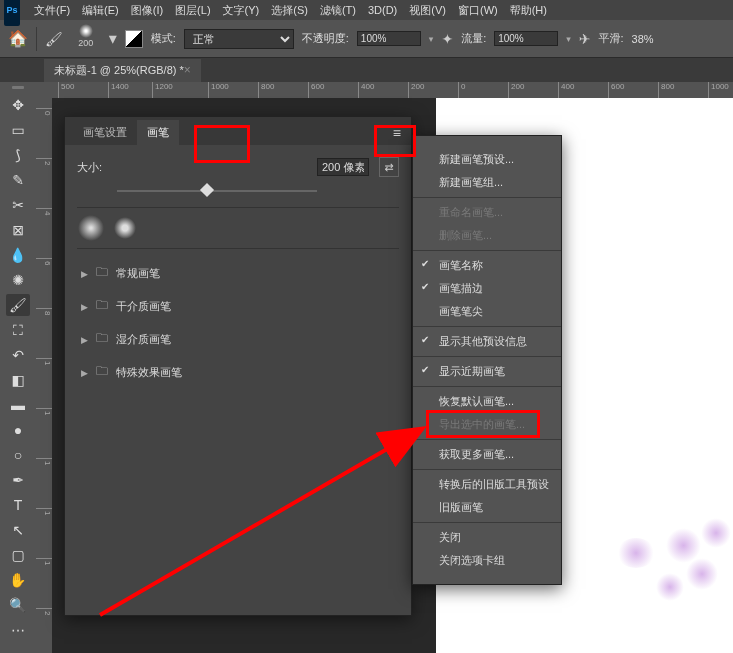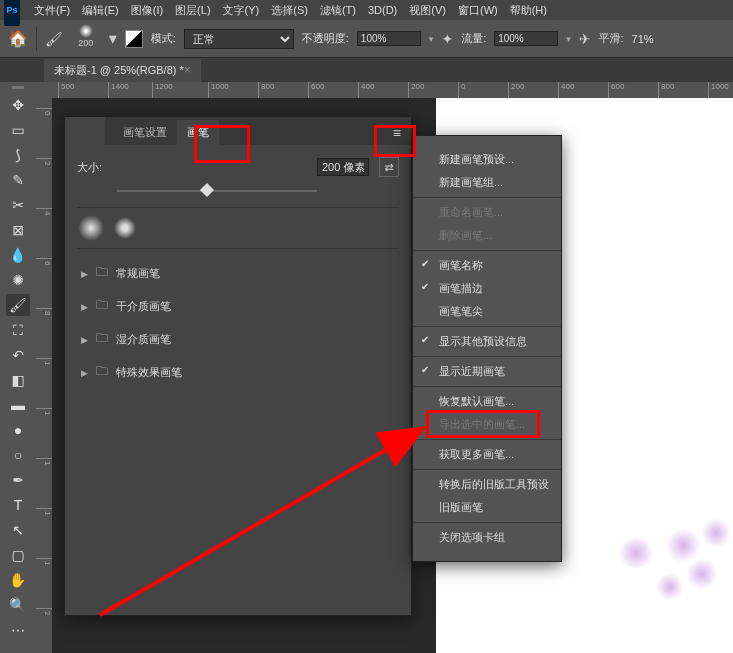--- a/index.html
+++ b/index.html
@@ -29,21 +29,21 @@
 .canvas-area { flex: 1; position: relative; background: #282828; }
 .ruler-h { position: absolute; top: 0; left: 16px; right: 0; height: 16px; background: #535353; display: flex; color: #aaa; font-size: 8px; overflow: hidden; }
 .ruler-h .tick { position: absolute; top: 0; border-left: 1px solid #888; padding-left: 2px; height: 16px; }
 .ruler-v { position: absolute; top: 16px; left: 0; bottom: 0; width: 16px; background: #535353; color: #aaa; font-size: 8px; }
 .ruler-v .tick { position: absolute; left: 0; border-top: 1px solid #888; width: 16px; writing-mode: vertical-rl; padding-top: 2px; }
 .ruler-corner { position: absolute; top: 0; left: 0; width: 16px; height: 16px; background: #535353; }
 .document { position: absolute; top: 16px; left: 400px; width: 330px; height: 560px; background: #fff; }
 .document .smudge { position: absolute; right: 30px; bottom: 60px; width: 120px; height: 80px; }
 .document .blob { position: absolute; border-radius: 50%; background: radial-gradient(circle, rgba(190,130,220,0.6), transparent 70%); }
 .panel { position: absolute; top: 116px; left: 64px; width: 348px; height: 500px; background: #444444; border: 1px solid #222; box-shadow: 0 4px 16px rgba(0,0,0,0.5); }
-.panel-tabs { display: flex; background: #383838; height: 28px; align-items: flex-end; padding-left: 8px; position: relative; margin-left: 40px; }
+.panel-tabs { display: flex; background: #383838; height: 28px; align-items: flex-end; padding-left: 8px; position: relative; }
 .panel-tab { padding: 5px 10px; font-size: 11px; color: #bbb; cursor: pointer; }
 .panel-tab.active { background: #444444; color: #eee; }
 .panel-menu-btn { position: absolute; right: 6px; top: 6px; color: #ccc; font-size: 14px; cursor: pointer; padding: 2px 4px; }
 .panel-body { padding: 12px; color: #ddd; font-size: 11px; }
 .size-row { display: flex; align-items: center; gap: 10px; margin-bottom: 8px; }
 .size-row input { background: #333; border: 1px solid #222; color: #ddd; font-size: 11px; padding: 2px 4px; width: 52px; }
 .size-slider { position: relative; height: 12px; margin-bottom: 10px; margin-left: 40px; width: 200px; }
 .size-slider .track { position: absolute; top: 5px; left: 0; right: 0; height: 2px; background: #666; }
 .size-slider .thumb { position: absolute; top: 0; left: 85px; width: 10px; height: 10px; background: #ddd; transform: rotate(45deg); }
 .flip-icon { color: #ccc; width: 20px; height: 20px; border: 1px solid #666; display: flex; align-items: center; justify-content: center; }
@@ -96,21 +96,21 @@
   <select><option>正常</option></select>
   <span class="label">不透明度:</span>
   <input class="pct-input" value="100%" style="">
   <span style="color:#aaa;font-size:9px">▾</span>
   <span class="icon-btn">✦</span>
   <span class="label">流量:</span>
   <input class="pct-input" value="100%" style="">
   <span style="color:#aaa;font-size:9px">▾</span>
   <span class="icon-btn">✈</span>
   <span class="label">平滑:</span>
-  <span class="label">71%</span>
+  <span class="label">38%</span>
 </div>
 
 <div class="tabbar">
   <div class="doc-tab">
     <span>未标题-1 @ 25%(RGB/8) *</span>
     <span class="close">×</span>
   </div>
 </div>
 
 <div class="main">
@@ -247,20 +247,21 @@
   <div class="item"><span class="check">✔</span><span>显示近期画笔</span></div>
   <div class="sep"></div>
   <div class="item">恢复默认画笔...</div>
   <div class="item disabled">导出选中的画笔...</div>
   <div class="sep"></div>
   <div class="item">获取更多画笔...</div>
   <div class="sep"></div>
   <div class="item">转换后的旧版工具预设</div>
   <div class="item">旧版画笔</div>
   <div class="sep"></div>
+  <div class="item">关闭</div>
   <div class="item">关闭选项卡组</div>
 </div>
 
 <div class="highlight-box hl1"></div>
 <div class="highlight-box hl2"></div>
 <div class="highlight-box hl3"></div>
 
 <svg class="arrow-svg" viewBox="0 0 340 200">
   <defs>
       <marker id="ah" markerWidth="12" markerHeight="12" refX="10" refY="5" orient="auto">

